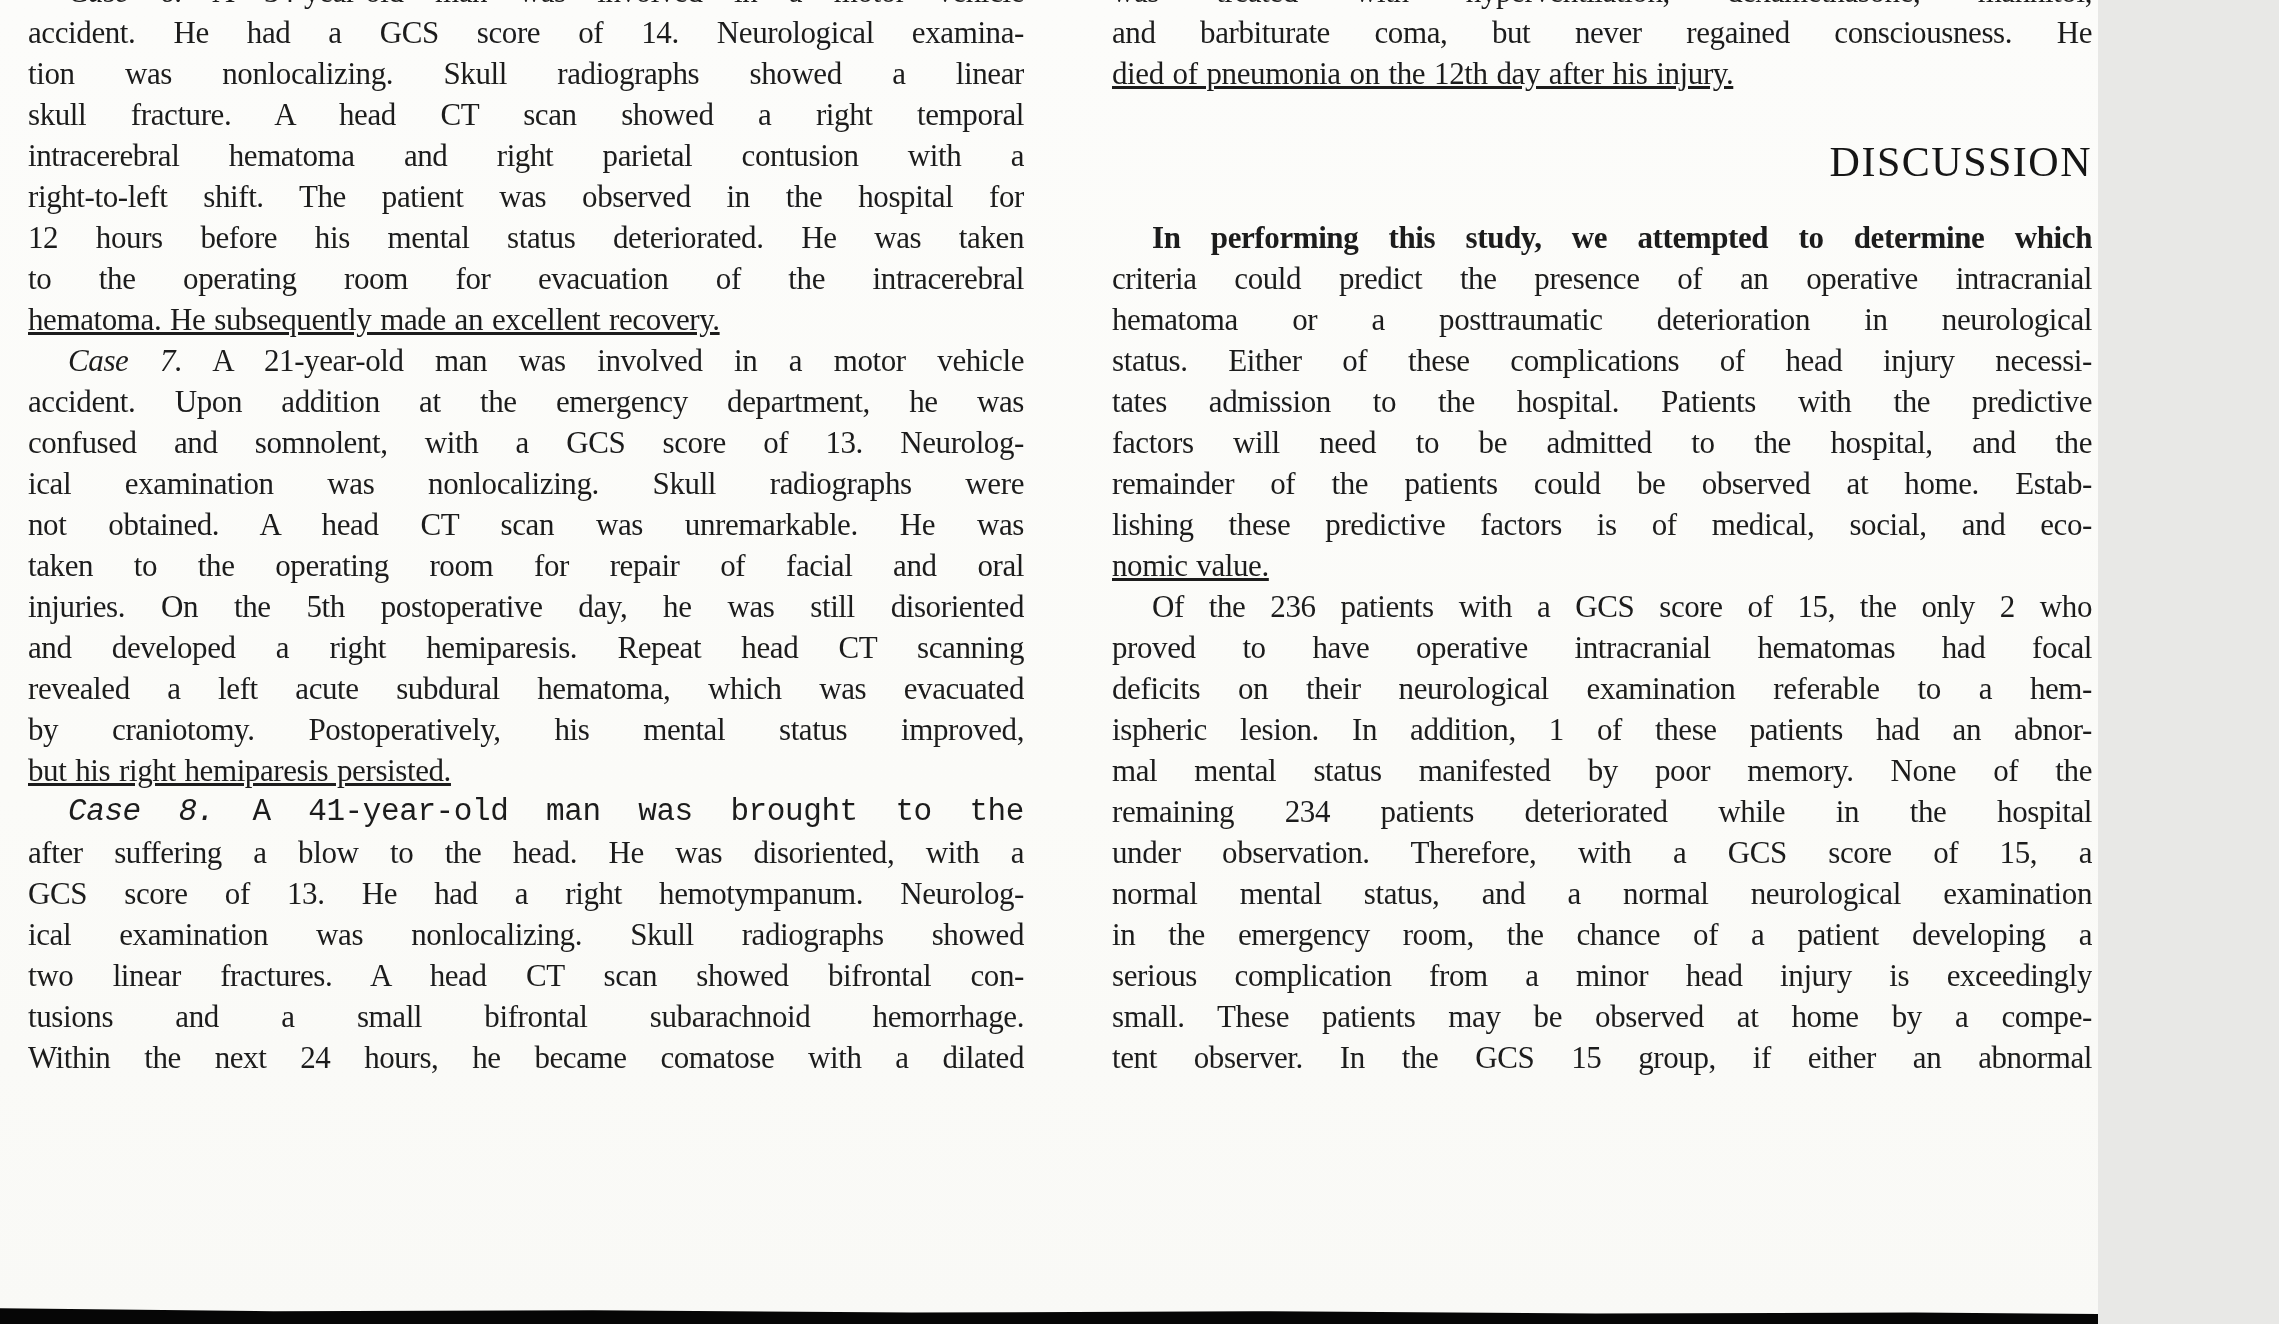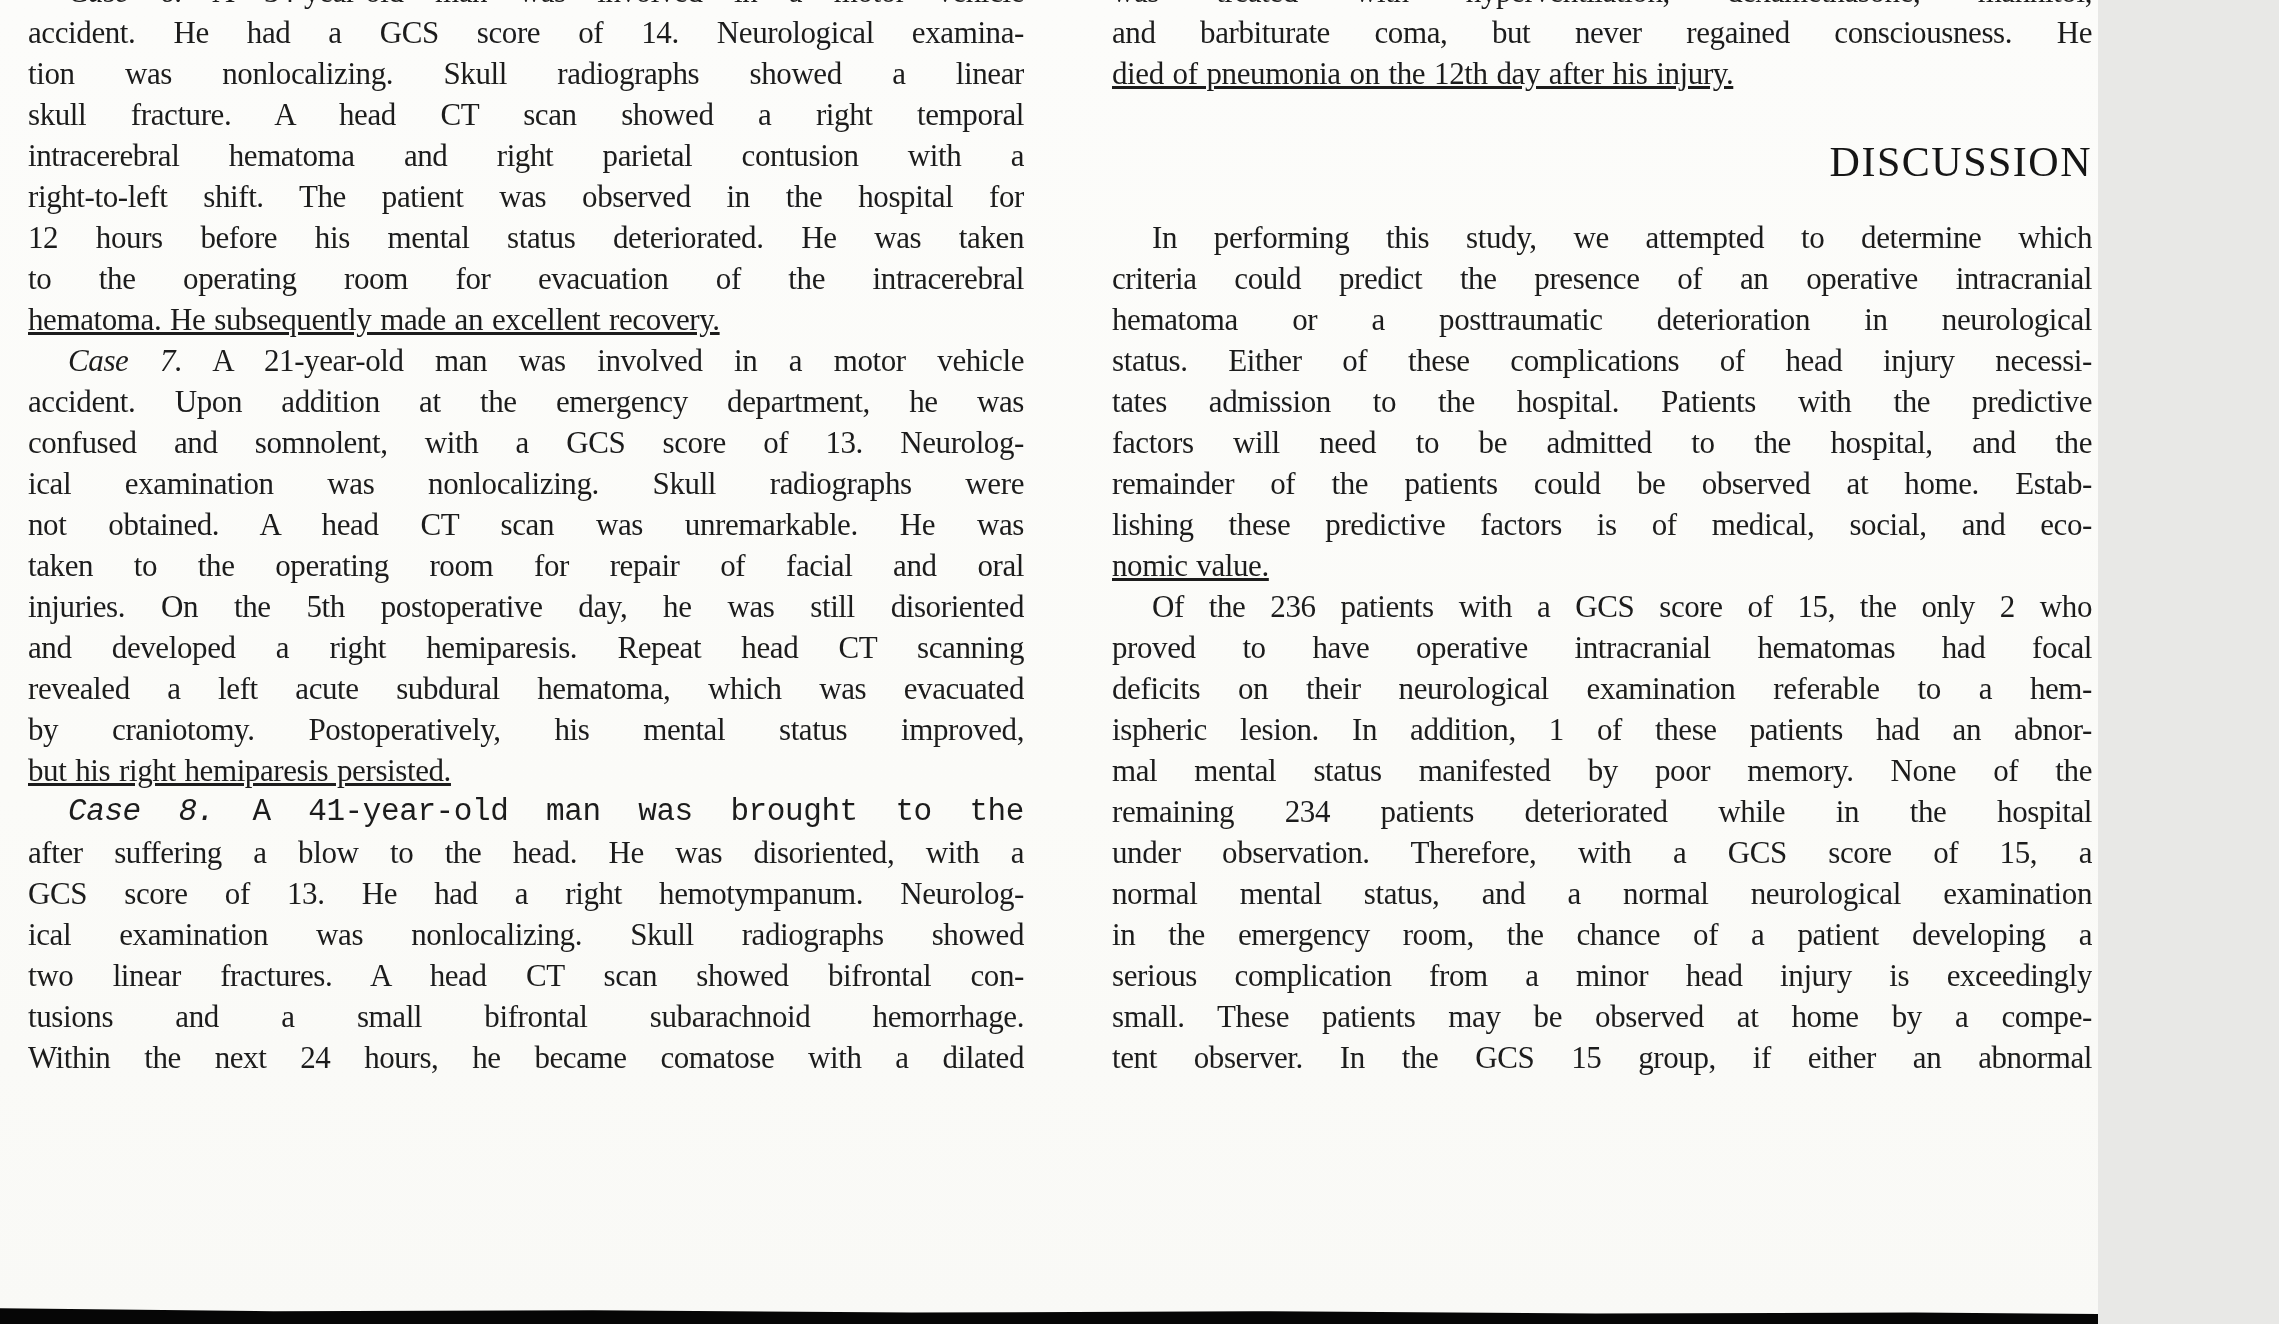--- a/index.html
+++ b/index.html
@@ -93,21 +93,21 @@
     <div>
         <div class="para">
           <div class="line">was treated with hyperventilation, dexamethasone, mannitol,</div>
           <div class="line">and barbiturate coma, but never regained consciousness. He</div>
           <div class="line line-last">died of pneumonia on the 12th day after his injury.</div>
         </div>
       </div>
     <div class="heading">DISCUSSION</div>
     <div>
         <div class="para">
-          <div class="line" style="text-indent: 40px;">In performing this study, we attempted to determine which</div>
+          <div class="line" style="text-indent: 40px; font-weight: bold;">In performing this study, we attempted to determine which</div>
           <div class="line">criteria could predict the presence of an operative intracranial</div>
           <div class="line">hematoma or a posttraumatic deterioration in neurological</div>
           <div class="line">status. Either of these complications of head injury necessi-</div>
           <div class="line">tates admission to the hospital. Patients with the predictive</div>
           <div class="line">factors will need to be admitted to the hospital, and the</div>
           <div class="line">remainder of the patients could be observed at home. Estab-</div>
           <div class="line">lishing these predictive factors is of medical, social, and eco-</div>
           <div class="line line-last">nomic value.</div>
         </div>
         <div class="para">

